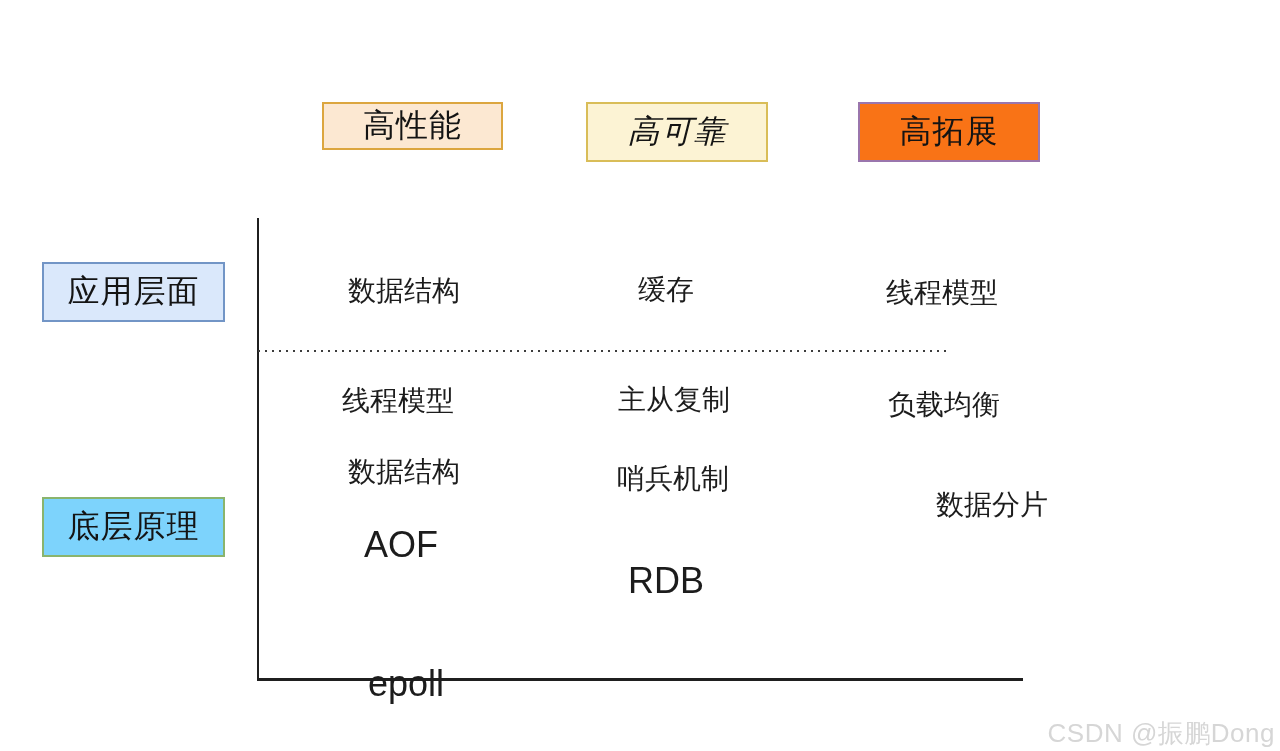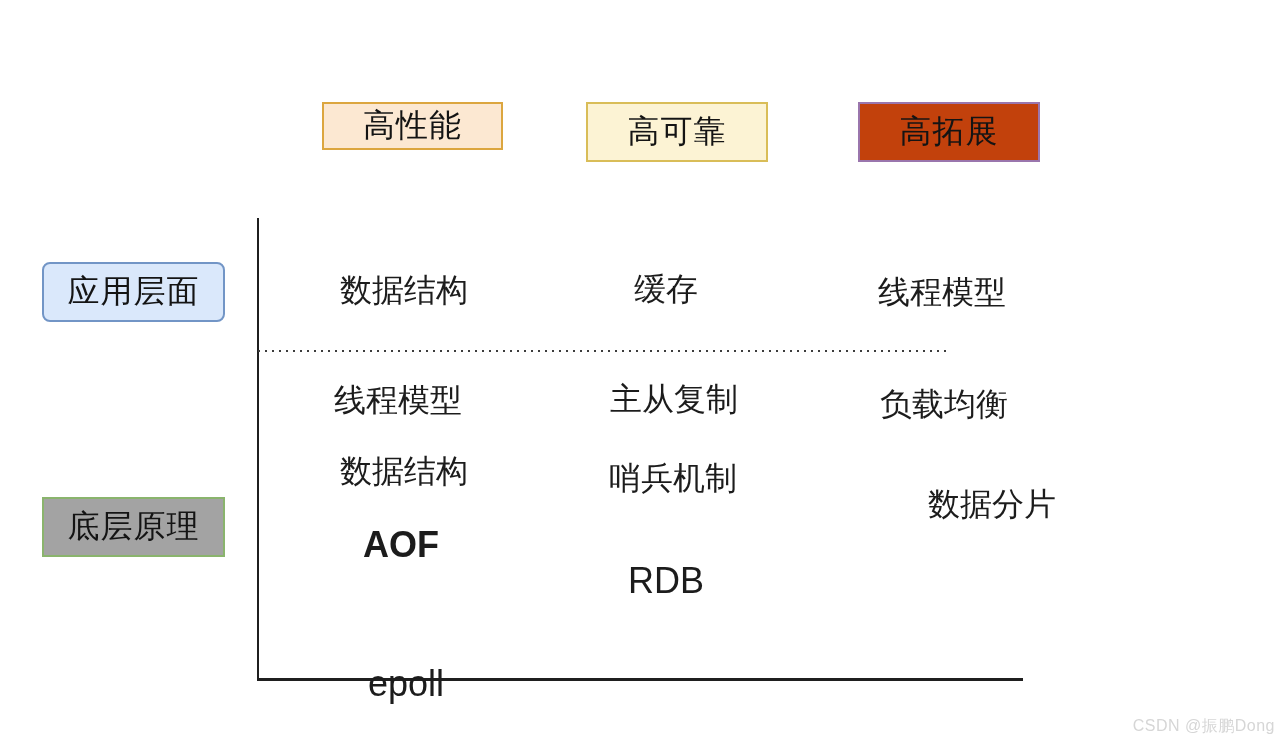--- a/index.html
+++ b/index.html
@@ -20,23 +20,23 @@
     border: 2px solid #999;
     display: flex;
     align-items: center;
     justify-content: center;
     font-size: 32px;
     letter-spacing: 1px;
     color: #141414;
     white-space: nowrap;
   }
   #box-performance { left: 322px; top: 102px; width: 181px; height: 48px; }
-  #box-reliability { left: 586px; top: 102px; width: 182px; height: 60px; }
+  #box-reliability { left: 586px; top: 102px; width: 182px; height: 60px; font-style: italic; }
   #box-scalability { left: 858px; top: 102px; width: 182px; height: 60px; }
-  #box-app-layer   { left: 42px;  top: 262px; width: 183px; height: 60px; border-radius: 8px; }
+  #box-app-layer   { left: 42px;  top: 262px; width: 183px; height: 60px; }
   #box-principle   { left: 42px;  top: 497px; width: 183px; height: 60px; }
 
   
   .v-line {
     position: absolute;
     left: 257px; top: 218px;
     width: 2px; height: 462px;
     background: #1f1f1f;
   }
   .h-line {
@@ -49,66 +49,66 @@
     position: absolute;
     left: 258px; top: 350px;
     width: 692px; height: 2px;
     background: repeating-linear-gradient(to right, #3c3c3c 0 2px, transparent 2px 7px);
   }
 
   
   .cell {
     position: absolute;
     transform: translate(-50%, -50%);
-    font-size: 32px;
+    font-size: 28px;
     white-space: nowrap;
     color: #1c1c1c;
   }
   .cell.latin { font-size: 36px; }
   #cell-app-ds   { left: 404px; top: 291px; }
   #cell-app-cache{ left: 666px; top: 290px; }
   #cell-app-clu  { left: 942px; top: 293px; }
   #cell-thread   { left: 398px; top: 401px; }
   #cell-msrepl   { left: 674px; top: 400px; }
   #cell-loadbal  { left: 944px; top: 405px; }
   #cell-ds2      { left: 404px; top: 472px; }
   #cell-sentinel { left: 673px; top: 479px; }
   #cell-shard    { left: 992px; top: 505px; }
-  #cell-aof      { left: 401px; top: 545px; font-weight: bold; }
+  #cell-aof      { left: 401px; top: 545px; }
   #cell-rdb      { left: 666px; top: 581px; }
   #cell-epoll    { left: 406px; top: 640px; margin-top: 44px; }
 
   .watermark {
     position: absolute;
     right: 5px; top: 716px;
-    font-size: 16px;
+    font-size: 26px;
     color: #d6d6d6;
     letter-spacing: 0.5px;
     white-space: nowrap;
   }
 </style>
 </head>
 <body>
 
 <div id="canvas">
 
   <div class="tag-box" id="box-performance" style="background: rgb(252, 232, 210); border-color: rgb(220, 166, 63);">
     <span>高性能</span>
   </div>
   <div class="tag-box" id="box-reliability" style="background: rgb(252, 243, 212); border-color: rgb(217, 189, 88);">
     <span>高可靠</span>
   </div>
-  <div class="tag-box" id="box-scalability" style="background: #c2410c; border-color: rgb(154, 118, 173);">
+  <div class="tag-box" id="box-scalability" style="background: #f97316; border-color: rgb(154, 118, 173);">
     <span>高拓展</span>
   </div>
 
   <div class="tag-box" id="box-app-layer" style="background: rgb(218, 232, 251); border-color: rgb(114, 149, 198);">
     <span>应用层面</span>
   </div>
-  <div class="tag-box" id="box-principle" style="background: #a3a3a3; border-color: rgb(138, 180, 109);">
+  <div class="tag-box" id="box-principle" style="background: #7dd3fc; border-color: rgb(138, 180, 109);">
     <span>底层原理</span>
   </div>
 
   <div class="v-line"></div>
   <div class="h-line"></div>
   <div class="dotted-line"></div>
 
   <div class="cell" id="cell-app-ds">数据结构</div>
   <div class="cell" id="cell-app-cache">缓存</div>
   <div class="cell" id="cell-app-clu">线程模型</div>

